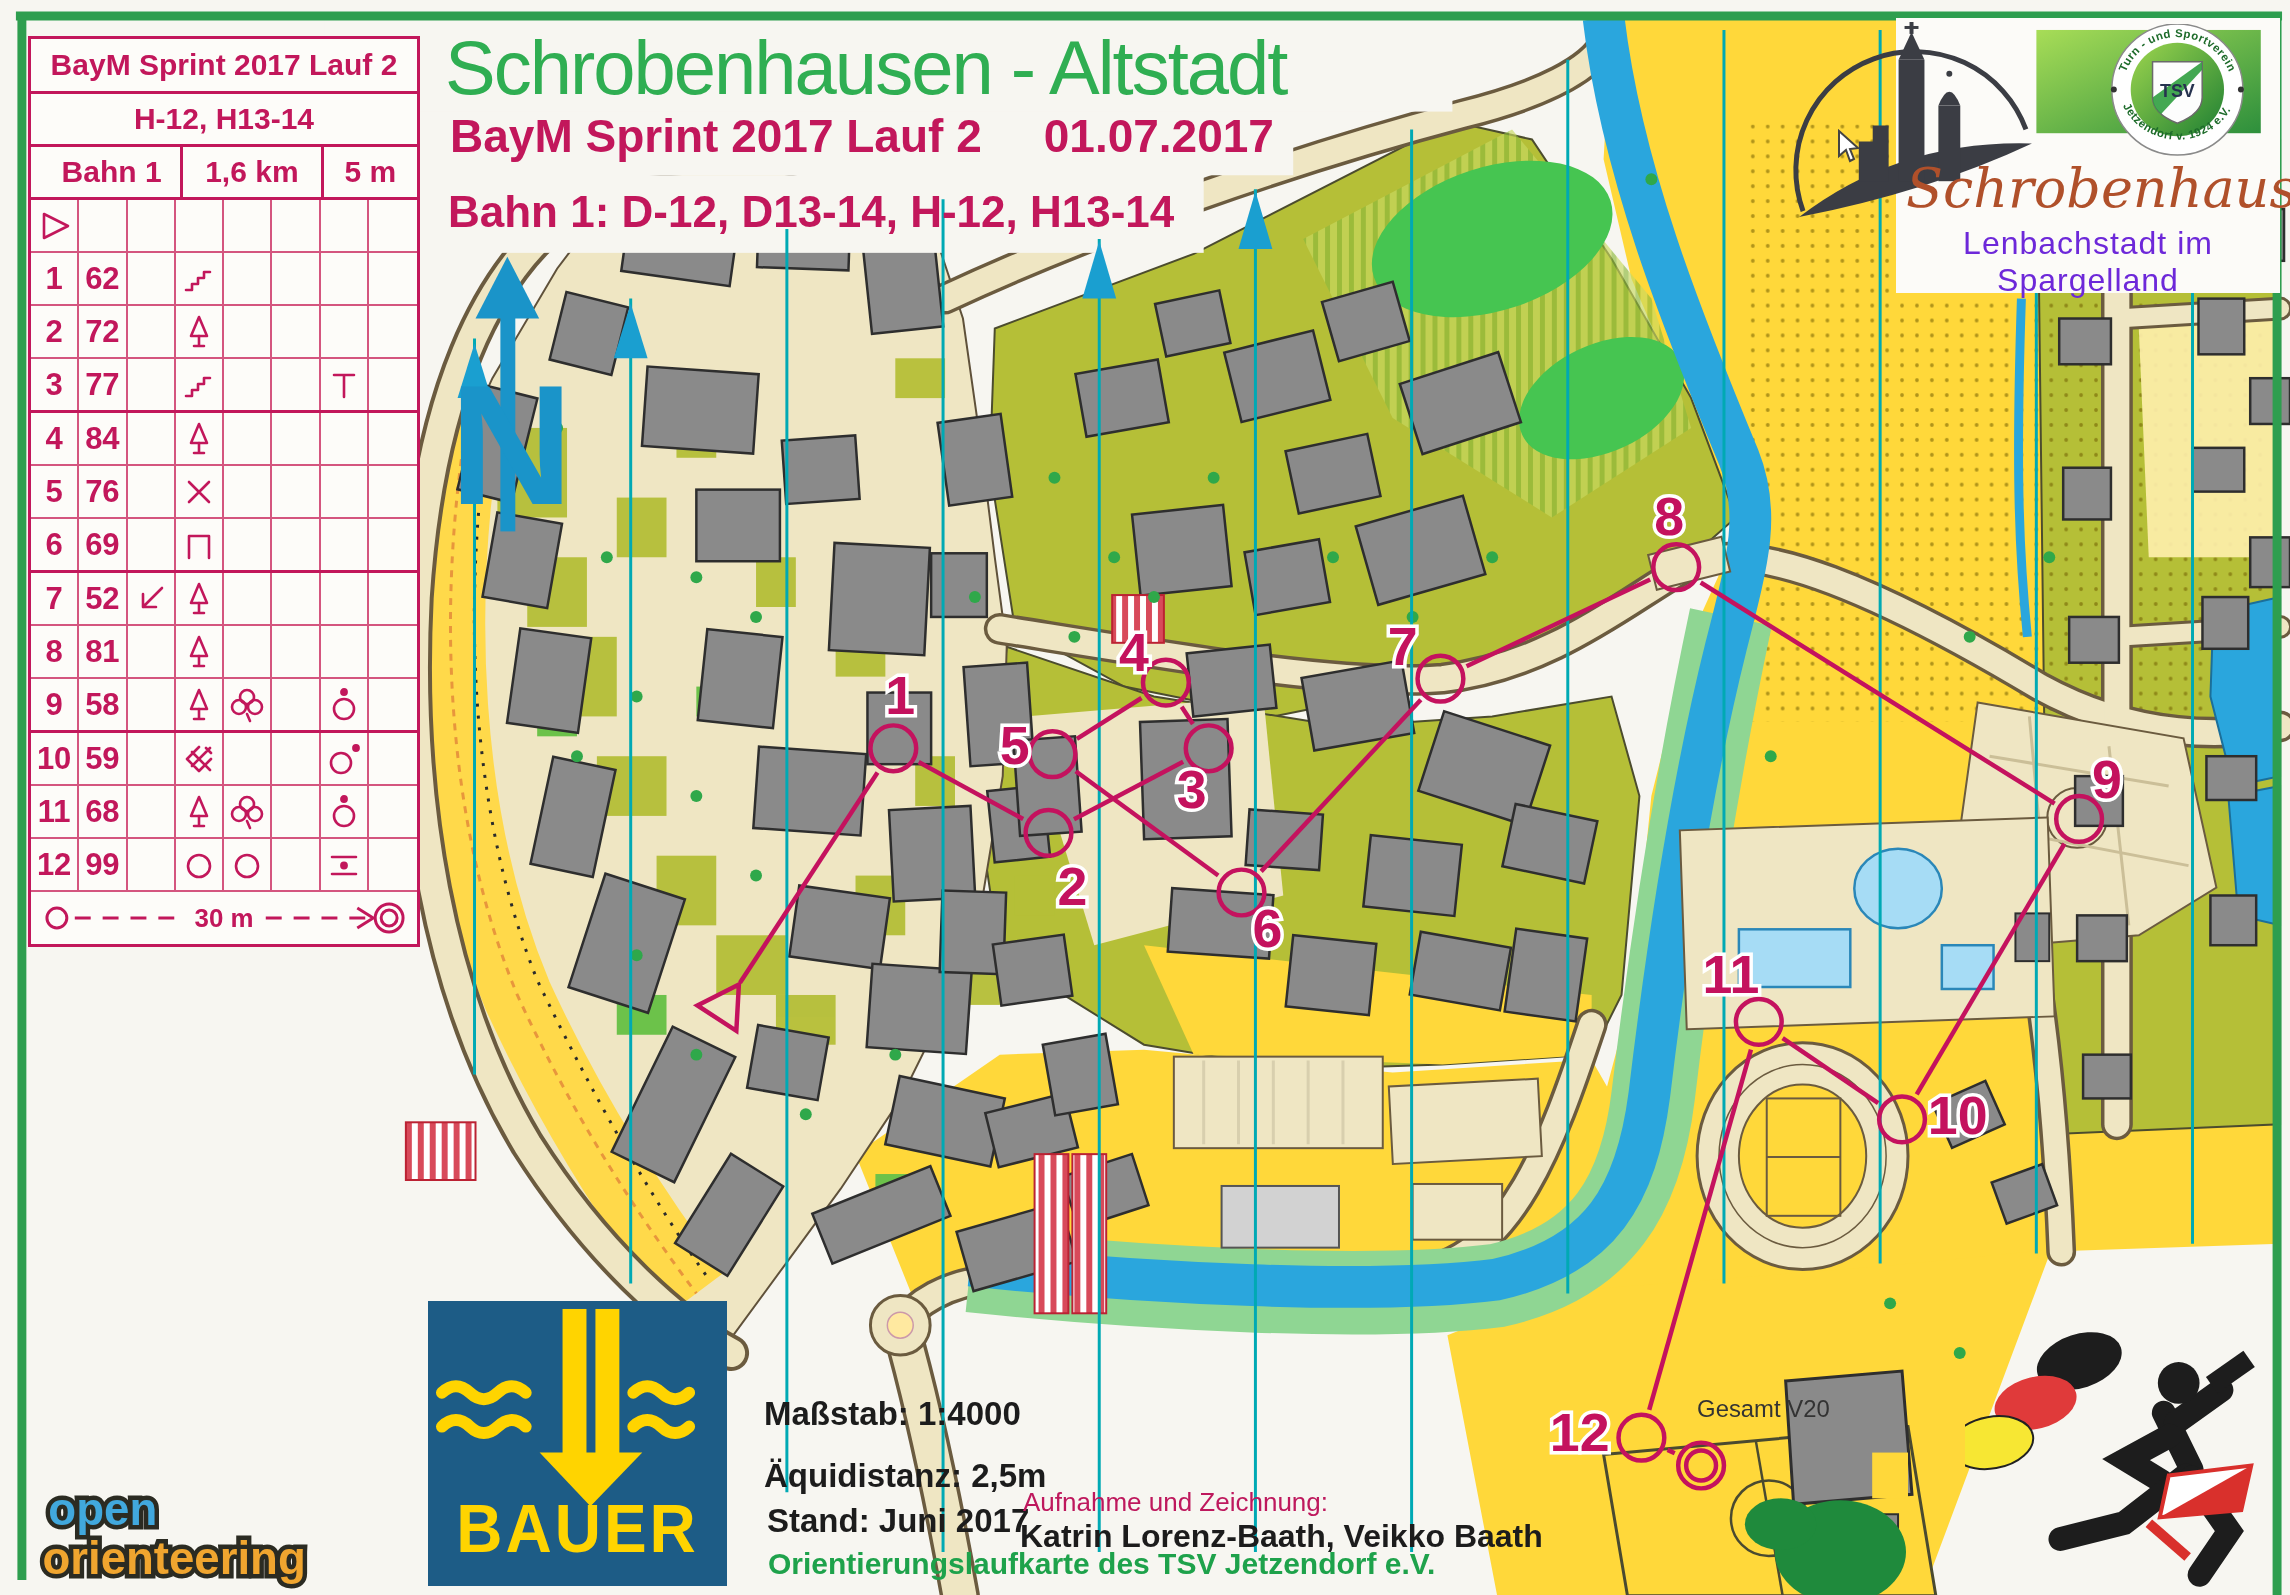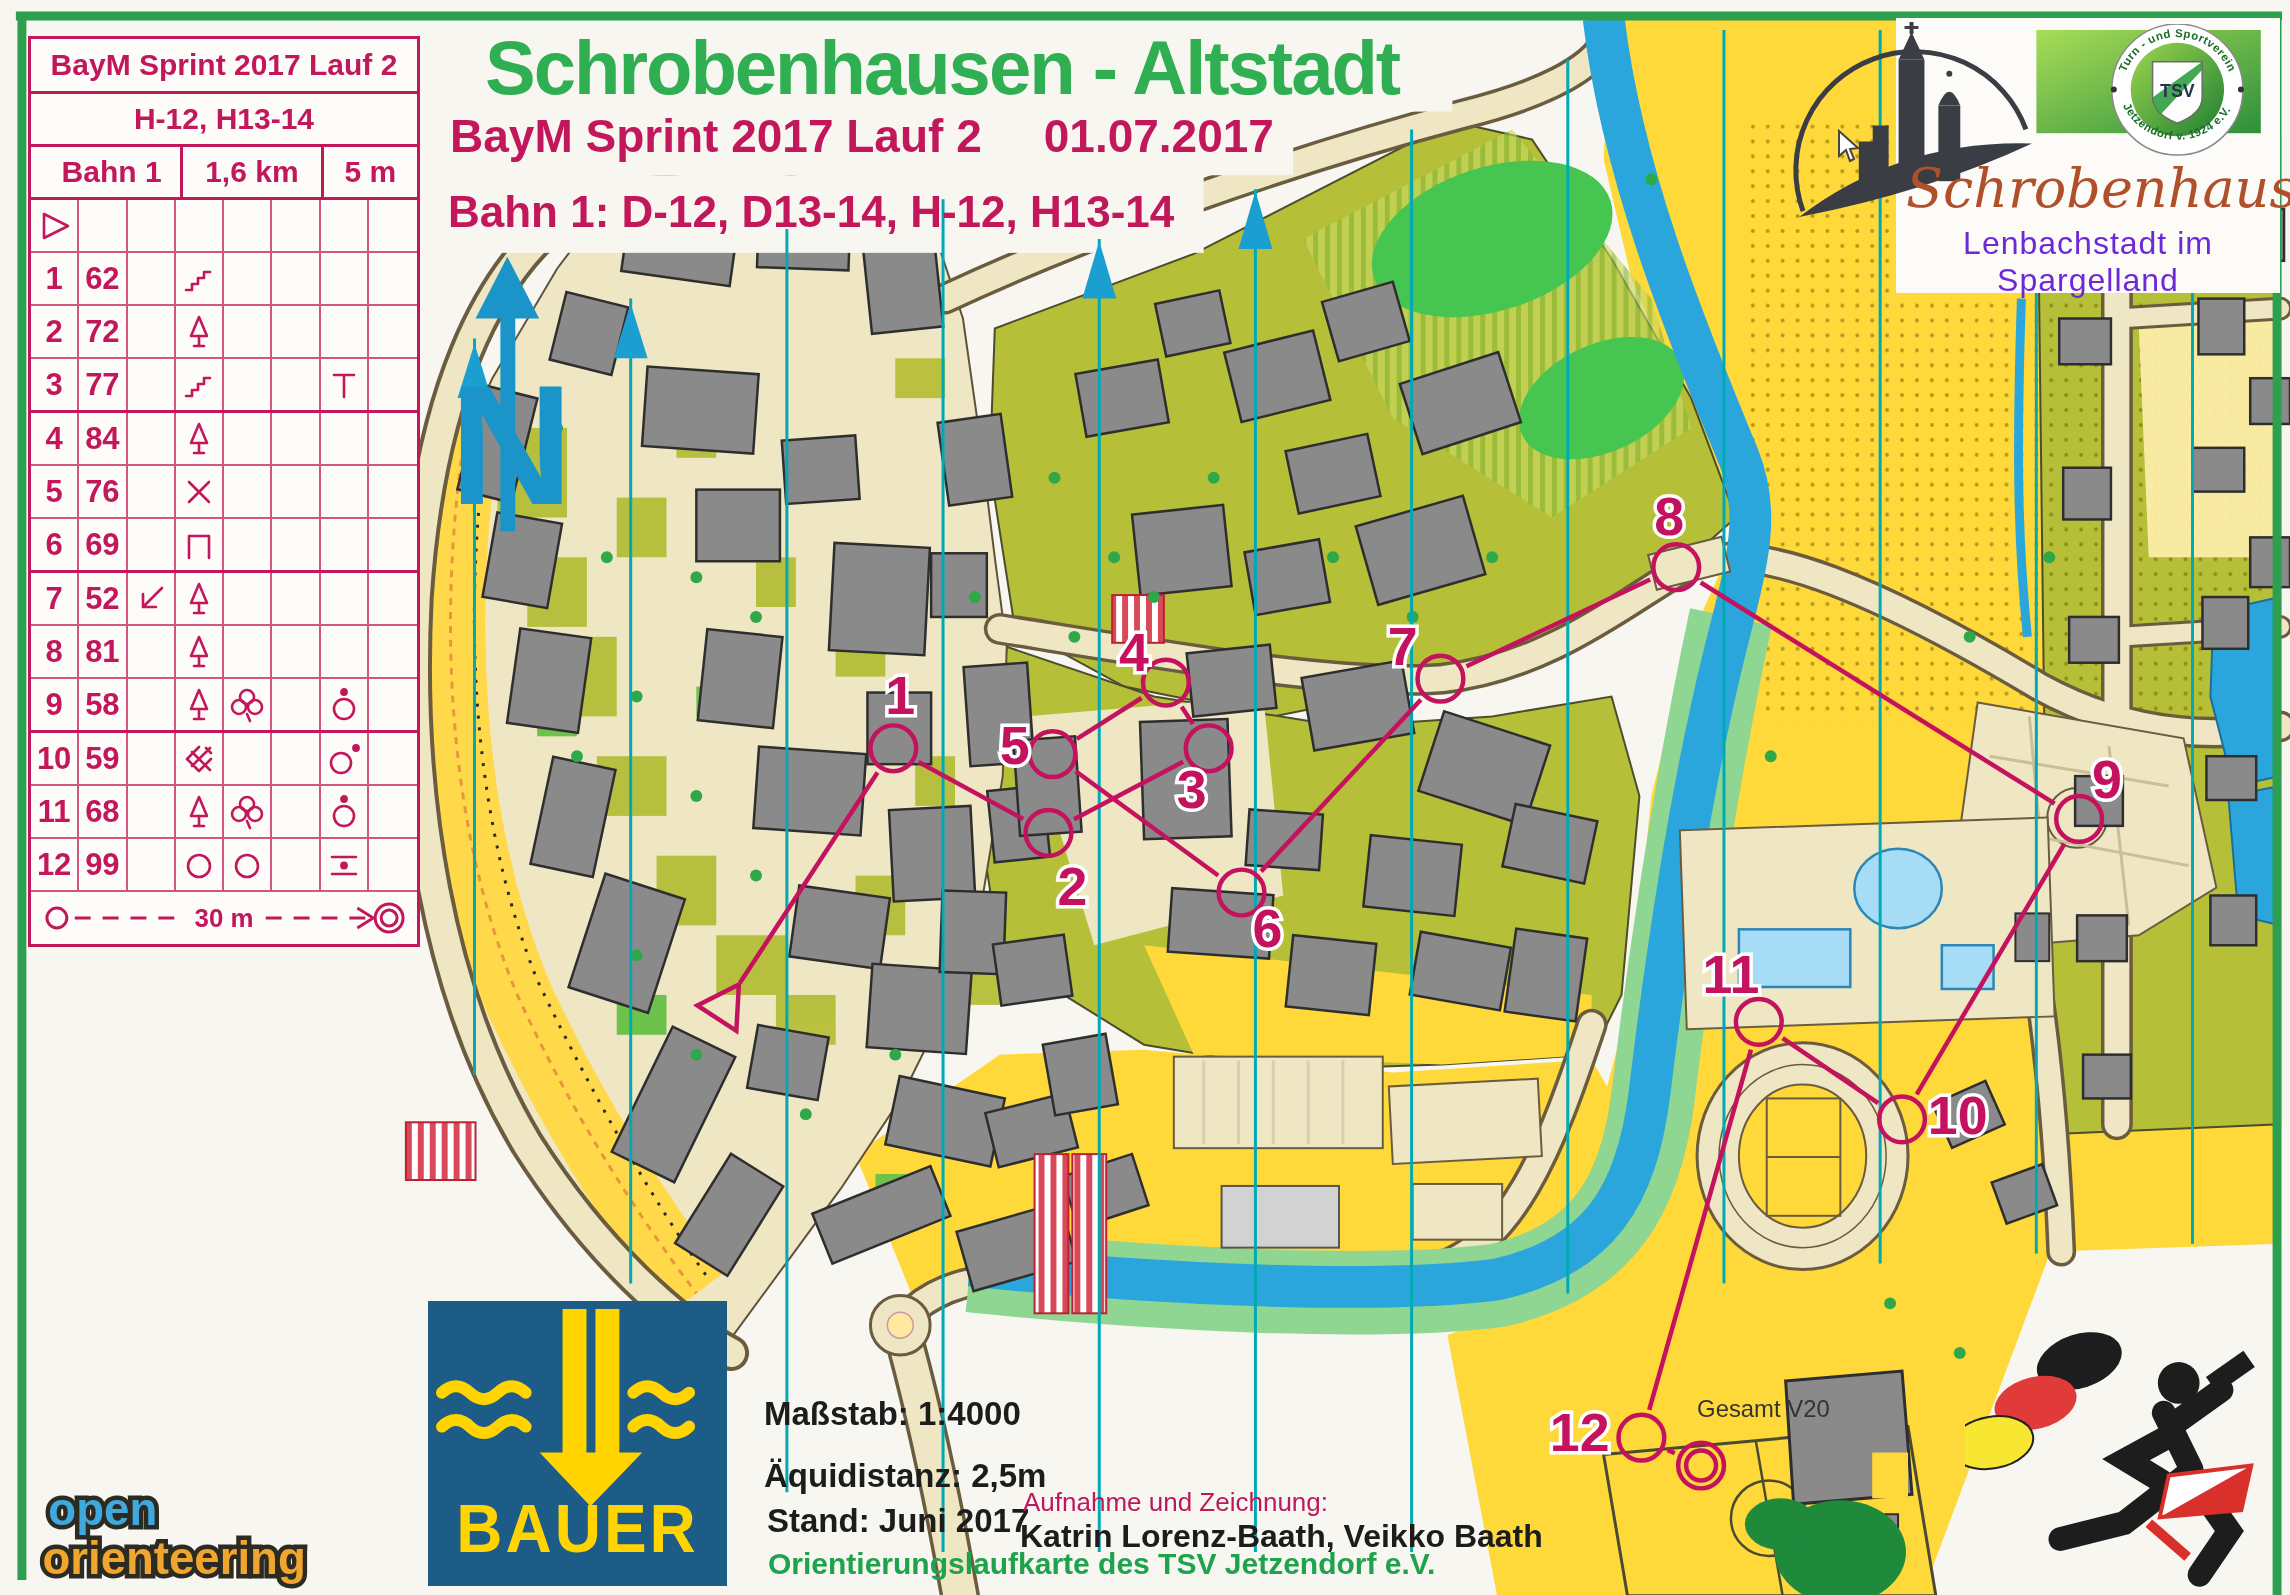--- a/index.html
+++ b/index.html
@@ -20,21 +20,21 @@
   .cd-head .h3{width:25%;}
   #cd-rows{flex:1;display:flex;flex-direction:column;}
   .cd-row{flex:1;display:grid;grid-template-columns:repeat(8,1fr);box-sizing:border-box;border-bottom:2px solid #d4557f;}
   .cd-row.thick{border-bottom:3px solid #c2175b;}
   .cd-cell{border-right:2px solid #d4557f;display:flex;align-items:center;justify-content:center;
     font-weight:bold;font-size:31px;box-sizing:border-box;overflow:hidden;}
   .cd-cell:last-child{border-right:none;}
   .cd-cell svg{width:40px;height:40px;}
   .cd-funnel{height:52px;display:flex;align-items:center;justify-content:center;}
   
-  #title-main{left:445px;top:24px;font-size:76px;font-weight:bold;color:#2fae52;letter-spacing:-2px;white-space:nowrap;margin-left:40px;}
+  #title-main{left:445px;top:24px;font-size:76px;font-weight:normal;color:#2fae52;letter-spacing:-2px;white-space:nowrap;}
   #title-line2{left:450px;top:109px;font-size:46px;font-weight:bold;color:#c2175b;white-space:nowrap;display:flex;gap:62px;}
   #title-line3{left:448px;top:187px;font-size:44px;font-weight:bold;color:#c2175b;white-space:nowrap;}
   
   #city-logo-box{left:1896px;top:18px;width:384px;height:275px;background:#fcfbf8;}
   #city-name{left:1906px;top:157px;width:364px;text-align:center;font-family:"DejaVu Serif",serif;
     font-style:italic;font-size:54px;color:#b0502a;}
   #city-sub{left:1906px;top:225px;width:364px;text-align:center;font-size:32px;color:#6d28d9;letter-spacing:1px;}
   
   .mapinfo{font-weight:bold;color:#1c1c1c;font-size:33px;white-space:nowrap;}
   #mi-scale{left:764px;top:1395px;}

